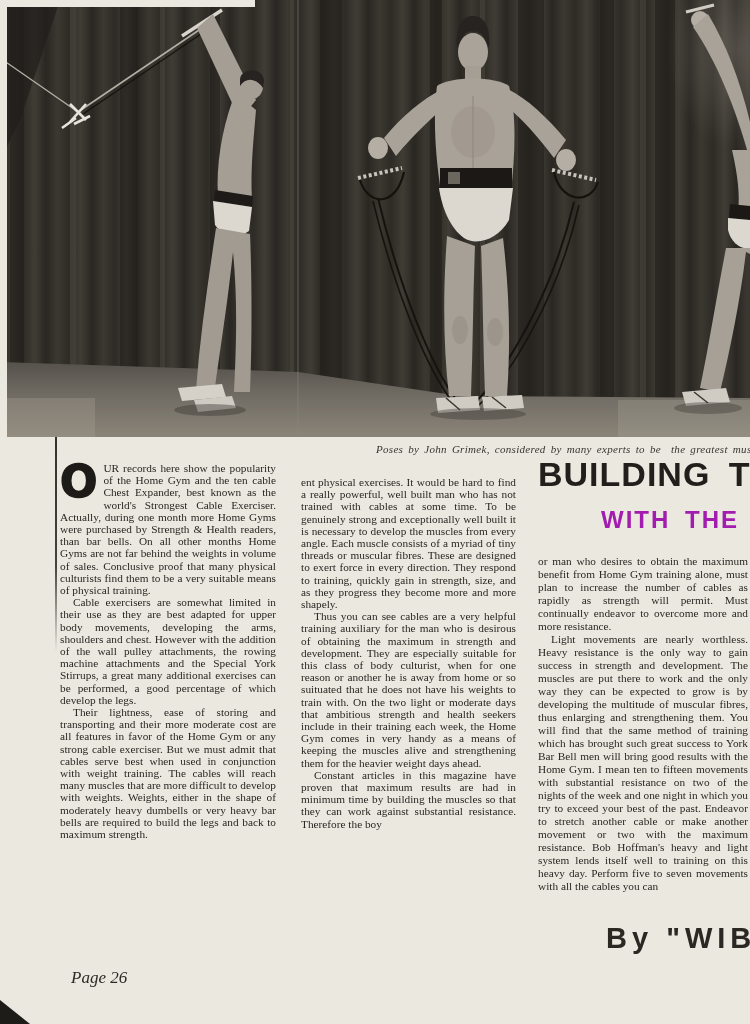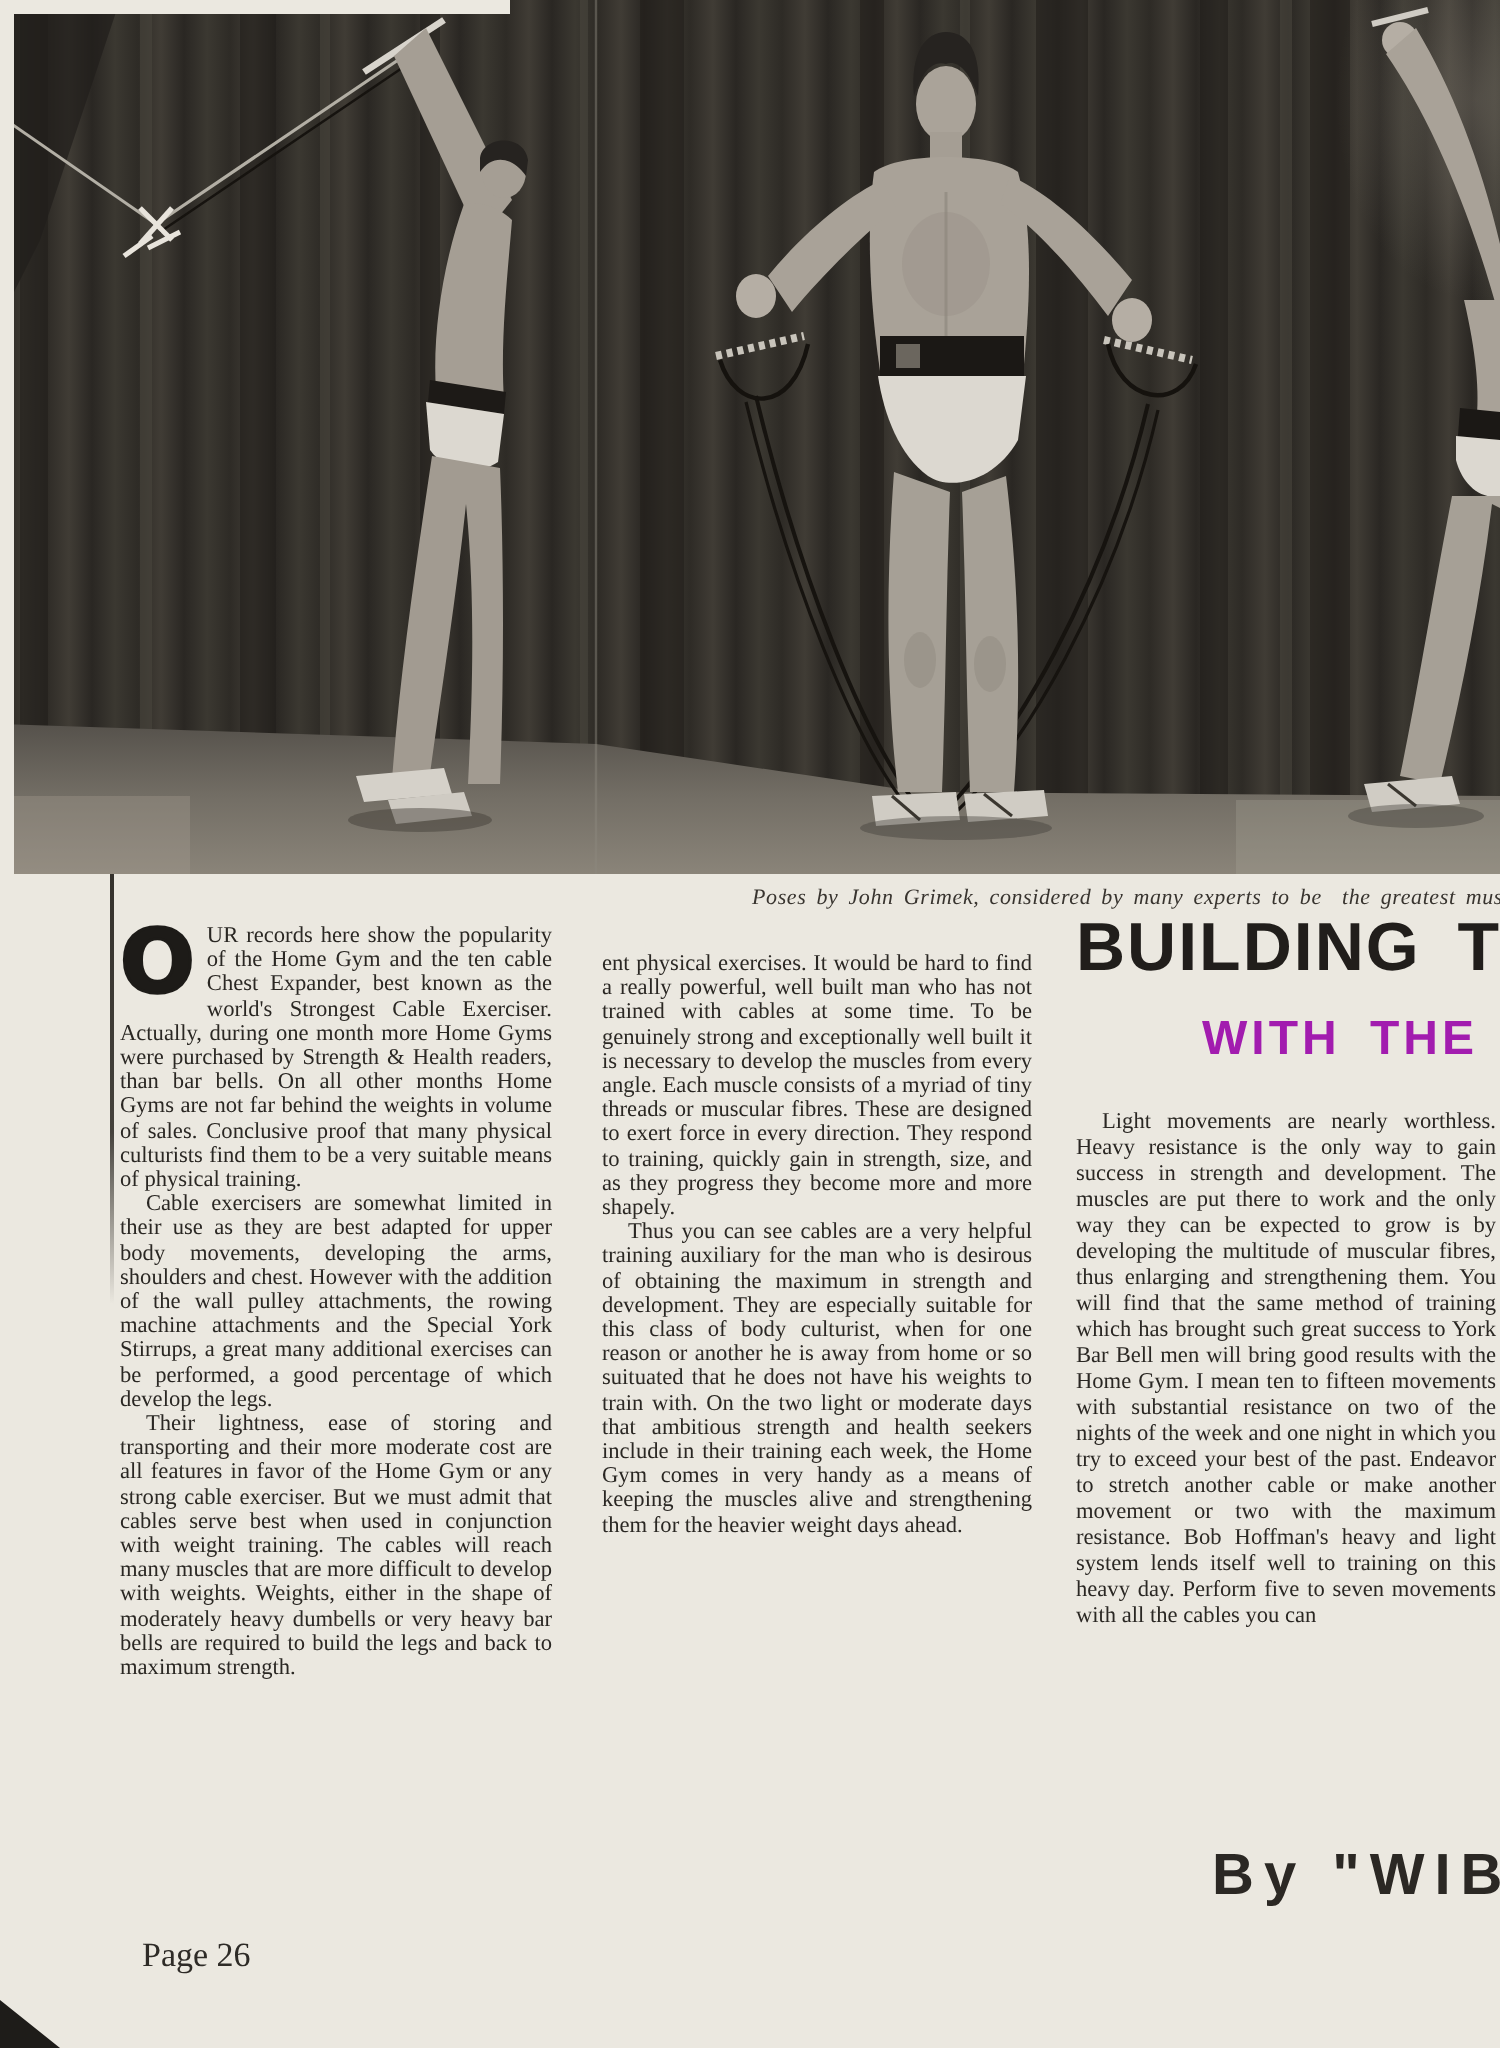--- a/index.html
+++ b/index.html
@@ -25,21 +25,21 @@
   .col{position:absolute;text-align:justify;font-size:11.3px;line-height:12.2px;
        color:#2a2723;hyphens:auto;}
   .col p{margin:0;text-indent:13px;}
   .col p.noindent{text-indent:0;}
   .col1{left:60px;top:462px;width:216px;}
   .col2{left:301px;top:476px;width:215px;}
   .col3{left:538px;top:555px;width:210px;line-height:13px;}
   .dropcap{float:left;font-family:"DejaVu Sans",sans-serif;font-weight:700;font-size:44px;
            line-height:36px;margin:2px 6px 0 0;color:#1d1b18;-webkit-text-stroke:1.5px #1d1b18;}
   
-  .pagenum{position:absolute;left:71px;top:968px;font-size:17px;color:#2e2b27;}
+  .pagenum{position:absolute;left:71px;top:968px;font-style:italic;font-size:17px;color:#2e2b27;}
   
   .crease{position:absolute;left:55px;top:437px;width:2px;height:215px;
           background:linear-gradient(#35322d 0%,#45423c 60%,rgba(70,66,60,0));}
   .corner{position:absolute;left:0;top:1000px;width:0;height:0;
           border-left:30px solid #1e1c19;border-top:24px solid transparent;}
 </style>
 </head>
 <body>
 
 <div class="page">
@@ -172,23 +172,25 @@
 
   <div class="col col1">
     <p class="noindent"><span class="dropcap">O</span><span>UR records here show the popularity of the Home Gym and the ten cable Chest Expander, best known as the world's Strongest Cable Exerciser. Actually, during one month more Home Gyms were purchased by Strength &amp; Health readers, than bar bells. On all other months Home Gyms are not far behind the weights in volume of sales. Conclusive proof that many physical culturists find them to be a very suitable means of physical training.</span></p>
     <p>Cable exercisers are somewhat limited in their use as they are best adapted for upper body movements, developing the arms, shoulders and chest. However with the addition of the wall pulley attachments, the rowing machine attachments and the Special York Stirrups, a great many additional exercises can be performed, a good percentage of which develop the legs.</p>
     <p>Their lightness, ease of storing and transporting and their more moderate cost are all features in favor of the Home Gym or any strong cable exerciser. But we must admit that cables serve best when used in conjunction with weight training. The cables will reach many muscles that are more difficult to develop with weights. Weights, either in the shape of moderately heavy dumbells or very heavy bar bells are required to build the legs and back to maximum strength.</p>
   </div>
 
   <div class="col col2">
     <p class="noindent">ent physical exercises. It would be hard to find a really powerful, well built man who has not trained with cables at some time. To be genuinely strong and exceptionally well built it is necessary to develop the muscles from every angle. Each muscle consists of a myriad of tiny threads or muscular fibres. These are designed to exert force in every direction. They respond to training, quickly gain in strength, size, and as they progress they become more and more shapely.</p>
     <p>Thus you can see cables are a very helpful training auxiliary for the man who is desirous of obtaining the maximum in strength and development. They are especially suitable for this class of body culturist, when for one reason or another he is away from home or so suituated that he does not have his weights to train with. On the two light or moderate days that ambitious strength and health seekers include in their training each week, the Home Gym comes in very handy as a means of keeping the muscles alive and strengthening them for the heavier weight days ahead.</p>
+    <p>Constant articles in this magazine have proven that maximum results are had in minimum time by building the muscles so that they can work against substantial resistance. Therefore the boy</p>
   </div>
 
   <div class="col col3">
+    <p class="noindent">or man who desires to obtain the maximum benefit from Home Gym training alone, must plan to increase the number of cables as rapidly as strength will permit. Must continually endeavor to overcome more and more resistance.</p>
     <p>Light movements are nearly worthless. Heavy resistance is the only way to gain success in strength and development. The muscles are put there to work and the only way they can be expected to grow is by developing the multitude of muscular fibres, thus enlarging and strengthening them. You will find that the same method of training which has brought such great success to York Bar Bell men will bring good results with the Home Gym. I mean ten to fifteen movements with substantial resistance on two of the nights of the week and one night in which you try to exceed your best of the past. Endeavor to stretch another cable or make another movement or two with the maximum resistance. Bob Hoffman's heavy and light system lends itself well to training on this heavy day. Perform five to seven movements with all the cables you can</p>
   </div>
 
   <div class="byline">By "WIB" S</div>
 
   <div class="pagenum">Page 26</div>
 
   <div class="crease"></div>
   <div class="corner"></div>
 

